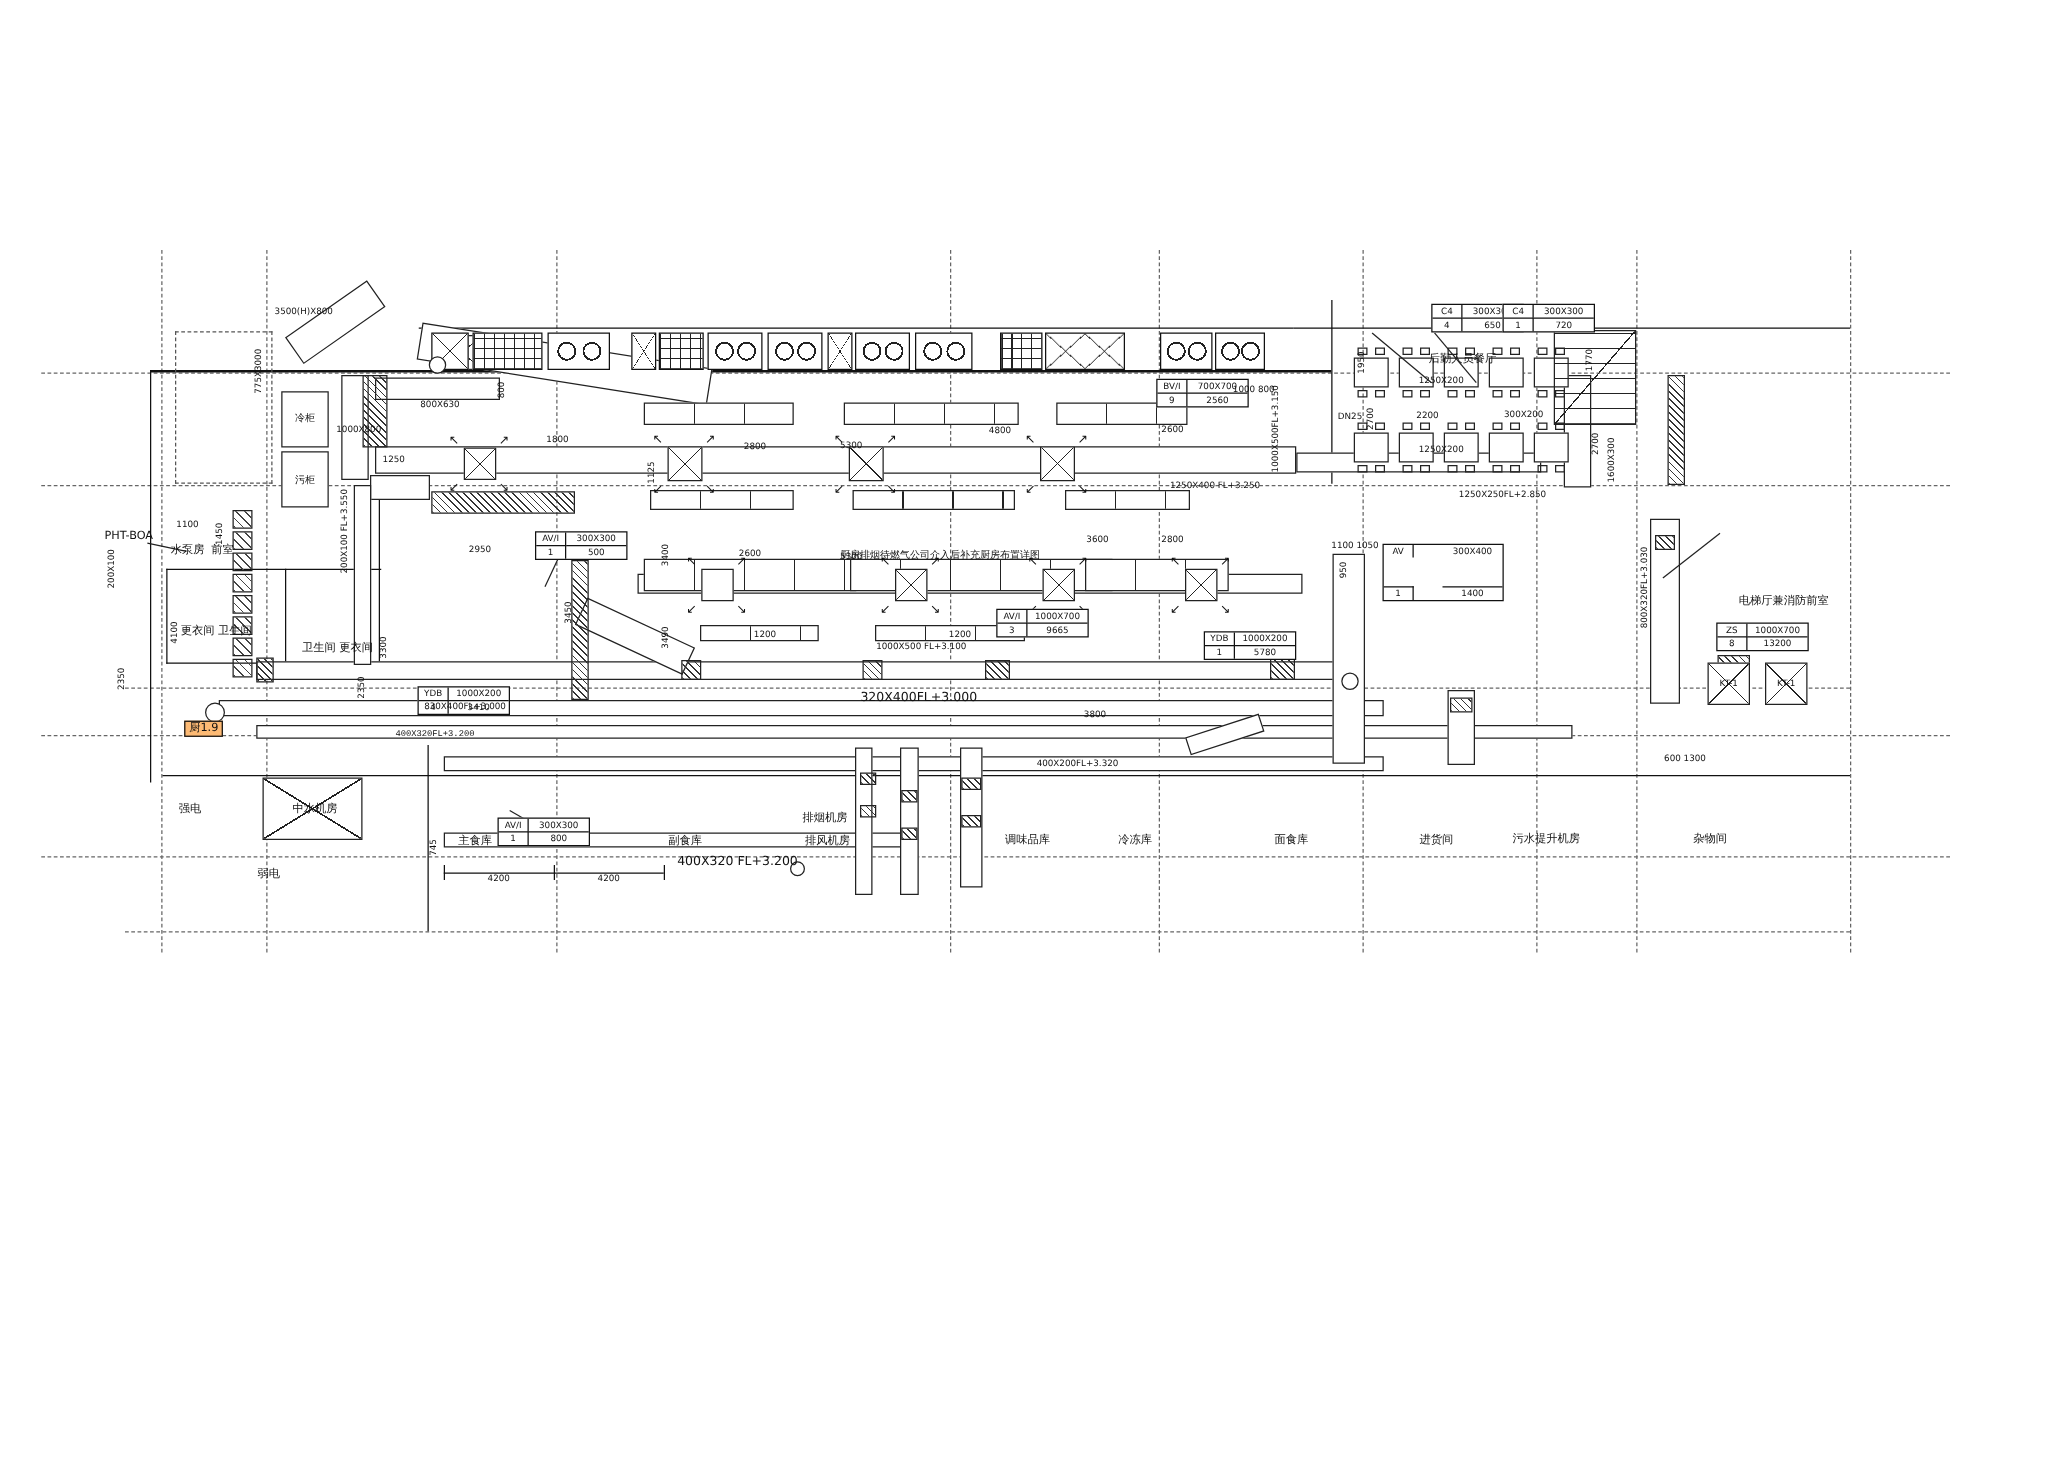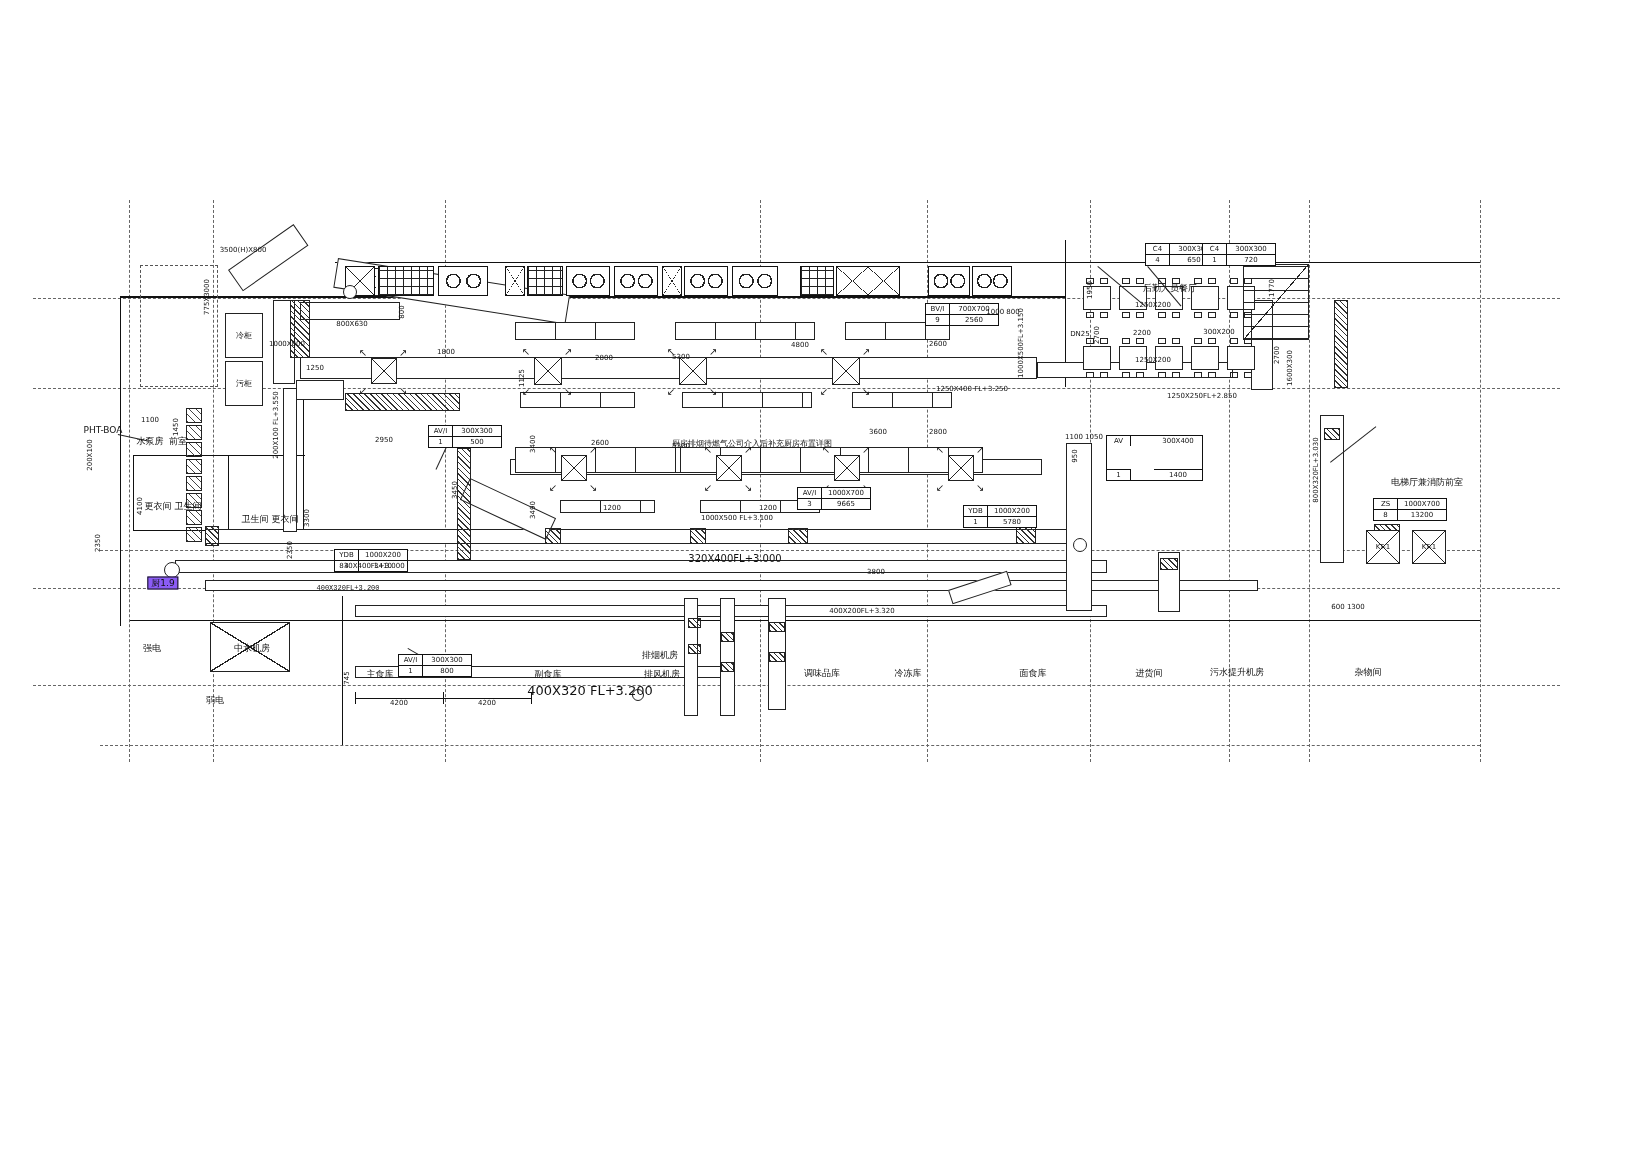--- a/index.html
+++ b/index.html
@@ -314,38 +314,38 @@
     <div class="txt" style="left: 1170px; top: 288px; font-size: 9px; z-index: 8;">后勤人员餐厅</div>
     <div class="txt" style="left: 1427px; top: 482px; font-size: 9px; z-index: 8;">电梯厅兼消防前室</div>
     <div class="txt" style="left: 173px; top: 506px; font-size: 9px; z-index: 8;">更衣间 卫生间</div>
     <div class="txt" style="left: 270px; top: 519px; font-size: 9px; z-index: 8;">卫生间 更衣间</div>
     <div class="txt" style="left: 150px; top: 441px; font-size: 9px; z-index: 8;">水泵房</div>
     <div class="txt" style="left: 178px; top: 441px; font-size: 9px; z-index: 8;">前室</div>
     <div class="txt" style="left: 152px; top: 648px; font-size: 9px; z-index: 8;">强电</div>
     <div class="txt" style="left: 252px; top: 648px; font-size: 9px; z-index: 8;">中水机房</div>
     <div class="txt" style="left: 215px; top: 700px; font-size: 9px; z-index: 8;">弱电</div>
     <div class="txt" style="left: 103px; top: 430px; font-size: 9px; z-index: 8;">PHT-BOA</div>
-    <div class="txt" style="left: 163px; top: 583px; font-size: 9px; z-index: 8; border: 1px solid rgb(17, 17, 17); padding: 1px 3px; background: #8b5cf6;">厨1.9</div>
+    <div class="txt" style="left: 163px; top: 583px; font-size: 9px; z-index: 8; border: 1px solid rgb(17, 17, 17); padding: 1px 3px; background: #fdba74;">厨1.9</div>
     <div class="txt" style="left: 243px; top: 250px; font-size: 7px; z-index: 8;">3500(H)X800</div>
     <div class="txt" style="left: 352px; top: 324px; font-size: 7px; z-index: 8;">800X630</div>
     <div class="txt" style="left: 287px; top: 344px; font-size: 7px; z-index: 8;">1000X800</div>
     <div class="txt" style="left: 972px; top: 389px; font-size: 7px; z-index: 8;">1250X400 FL+3.250</div>
     <div class="txt" style="left: 1202px; top: 396px; font-size: 7px; z-index: 8;">1250X250FL+2.850</div>
     <div class="txt" style="left: 1153px; top: 305px; font-size: 7px; z-index: 8;">1250X200</div>
     <div class="txt" style="left: 1153px; top: 360px; font-size: 7px; z-index: 8;">1250X200</div>
     <div class="txt" style="left: 1219px; top: 332px; font-size: 7px; z-index: 8;">300X200</div>
     <div class="txt" style="left: 1080px; top: 334px; font-size: 7px; z-index: 8;">DN25</div>
     <div class="txt" style="left: 1142px; top: 333px; font-size: 7px; z-index: 8;">2200</div>
     <div class="txt" style="left: 372px; top: 566px; font-size: 7px; z-index: 8;">830X400FL+3.000</div>
     <div class="txt" style="left: 348px; top: 588px; font-size: 7px; z-index: 8; font-family: Liberation Mono, monospace;">400X320FL+3.200</div>
     <div class="txt" style="left: 862px; top: 611px; font-size: 7px; z-index: 8;">400X200FL+3.320</div>
     <div class="txt" style="left: 876px; top: 572px; font-size: 7px; z-index: 8;">3800</div>
     <div class="txt" style="left: 737px; top: 518px; font-size: 7px; z-index: 8;">1000X500 FL+3.100</div>
     <div class="txt" style="left: 735px; top: 559px; font-size: 10px; z-index: 8;">320X400FL+3.000</div>
-    <div class="txt" style="left: 590px; top: 690px; font-size: 13px; z-index: 8;">400X320 FL+3.200</div>
+    <div class="txt" style="left: 590px; top: 690px; font-size: 10px; z-index: 8;">400X320 FL+3.200</div>
     <div class="txt" style="left: 1348px; top: 607px; font-size: 7px; z-index: 8;">600  1300</div>
     <div class="txt" style="left: 446px; top: 352px; font-size: 7px; z-index: 8;">1800</div>
     <div class="txt" style="left: 604px; top: 358px; font-size: 7px; z-index: 8;">2800</div>
     <div class="txt" style="left: 681px; top: 357px; font-size: 7px; z-index: 8;">5300</div>
     <div class="txt" style="left: 800px; top: 345px; font-size: 7px; z-index: 8;">4800</div>
     <div class="txt" style="left: 938px; top: 344px; font-size: 7px; z-index: 8;">2600</div>
     <div class="txt" style="left: 315px; top: 368px; font-size: 7px; z-index: 8;">1250</div>
     <div class="txt" style="left: 384px; top: 440px; font-size: 7px; z-index: 8;">2950</div>
     <div class="txt" style="left: 600px; top: 443px; font-size: 7px; z-index: 8;">2600</div>
     <div class="txt" style="left: 681px; top: 446px; font-size: 7px; z-index: 8;">5300</div>

